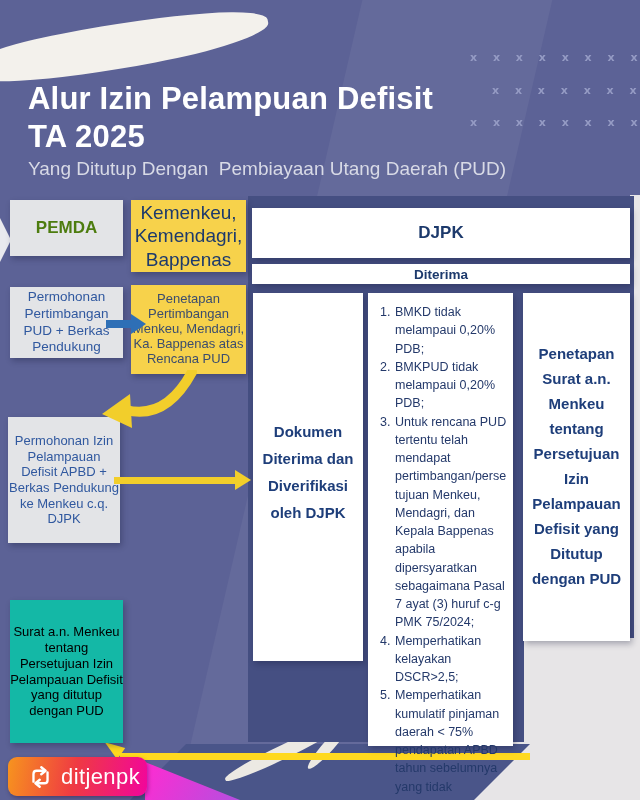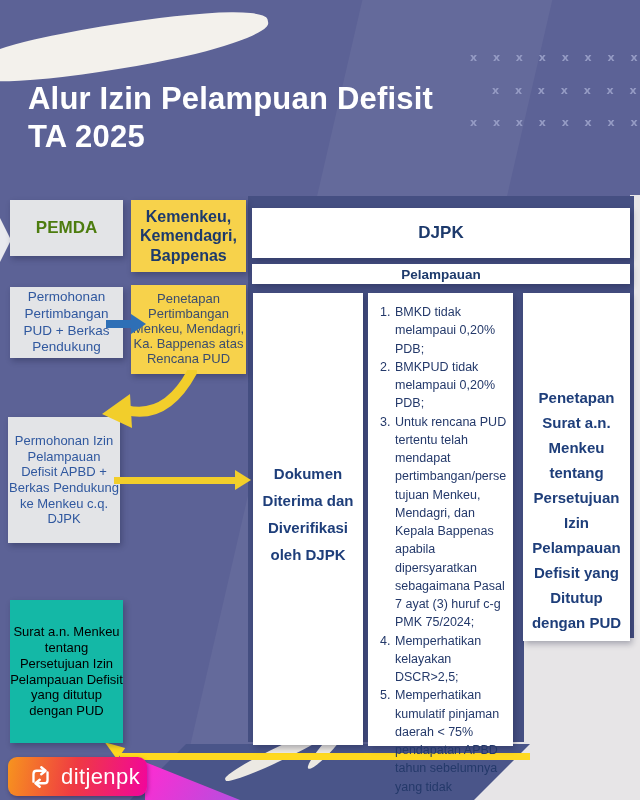--- a/index.html
+++ b/index.html
@@ -53,37 +53,37 @@
   
   .box{position:absolute;z-index:10;display:flex;align-items:center;justify-content:center;
     text-align:center;box-shadow:2px 3px 6px rgba(15,20,50,0.3);}
   .gray{background:#e3e4e7;color:#30589f;}
   .white{background:#ffffff;margin-top:8px;}
   .yellow{background:#f7d24b;color:#3c4d6e;}
 
   .hdr-pemda{left:10px;top:200px;width:113px;height:56px;
     font-weight:bold;font-size:17px;color:#4d7c0f;}
   .hdr-kemenkeu{left:131px;top:200px;width:115px;height:72px;
-    font-weight:bold;font-size:16px;line-height:1.22;color:#1d3a6c;}
+    font-weight:normal;font-size:19px;line-height:1.22;color:#1d3a6c;}
   .hdr-djpk{left:252px;top:200px;width:378px;height:50px;
     font-weight:bold;font-size:17px;color:#1d3a6c;}
   .hdr-penilaian{left:252px;top:256px;width:378px;height:20px;
     font-weight:bold;font-size:13.5px;color:#1d3a6c;}
 
   .box1{left:10px;top:287px;width:113px;height:71px;font-size:13.5px;line-height:1.25;}
   .ybox{left:131px;top:285px;width:115px;height:89px;font-size:13px;line-height:1.14;padding:1px;box-sizing:border-box;}
   .box2{left:8px;top:417px;width:112px;height:126px;font-size:13px;line-height:1.21;}
   .box3{left:10px;top:600px;width:113px;height:143px;font-size:13px;line-height:1.22;background:#14b8a6;}
 
-  .dokumen{left:253px;top:285px;width:110px;height:452px;
+  .dokumen{left:253px;top:285px;width:110px;height:368px;
     font-weight:bold;font-size:15px;line-height:1.8;color:#1e3e7a;
     padding-bottom:10px;box-sizing:border-box;}
   .rightbox{left:523px;top:285px;width:107px;height:348px;
     font-weight:bold;font-size:15px;line-height:1.67;color:#1e3e7a;
-    align-items:flex-start;padding-top:92px;box-sizing:border-box;}
+    align-items:flex-start;padding-top:48px;box-sizing:border-box;}
   .listbox{left:368px;top:285px;width:145px;height:453px;
     align-items:flex-start;justify-content:flex-start;text-align:left;box-sizing:border-box;}
   .plist{margin:0;padding:10px 6px 0 12px;list-style:none;}
   .plist li{position:relative;padding-left:15px;margin:0;
     font-size:12.5px;line-height:1.46;color:#24396a;overflow-wrap:anywhere;}
   .plist .num{position:absolute;left:0;top:0;}
 
   
   .arrow-b{position:absolute;left:106px;top:320px;width:26px;height:8px;background:#2e6fb6;z-index:11;}
   .arrow-b::after{content:"";position:absolute;right:-14px;top:-6px;width:0;height:0;
@@ -119,29 +119,30 @@
   <div class="torn-b2"></div>
   <div class="xrow xrow1">x x x x x x x x</div>
   <div class="xrow xrow2">x x x x x x x x</div>
   <div class="xrow xrow3">x x x x x x x x</div>
   <div class="chevron"></div>
 
   <div class="title">
     <div>Alur Izin Pelampuan Defisit</div>
     <div>TA 2025</div>
   </div>
+  <div class="subtitle">Yang Ditutup Dengan  Pembiayaan Utang Daerah (PUD)</div>
 
   <div class="panel panel-hdr"></div>
   <div class="panel panel-c1"></div>
   <div class="panel panel-c2"></div>
 
   <div class="box gray hdr-pemda">PEMDA</div>
   <div class="box yellow hdr-kemenkeu">Kemenkeu, Kemendagri, Bappenas</div>
   <div class="box white hdr-djpk">DJPK</div>
-  <div class="box white hdr-penilaian">Pelampauan</div>
+  <div class="box white hdr-penilaian">Diterima</div>
 
   <div class="box gray box1">Permohonan Pertimbangan PUD + Berkas Pendukung</div>
   <div class="box yellow ybox">Penetapan Pertimbangan Menkeu, Mendagri, Ka. Bappenas atas Rencana PUD</div>
   <div class="box gray box2">Permohonan Izin Pelampauan Defisit APBD + Berkas Pendukung ke Menkeu c.q. DJPK</div>
   <div class="box white dokumen">Dokumen Diterima dan Diverifikasi oleh DJPK</div>
 
   <div class="box white listbox">
     <ol class="plist">
       <li><span class="num">1.</span><span>BMKD tidak melampaui 0,20% PDB;</span></li>
       <li><span class="num">2.</span><span>BMKPUD tidak melampaui 0,20% PDB;</span></li>

